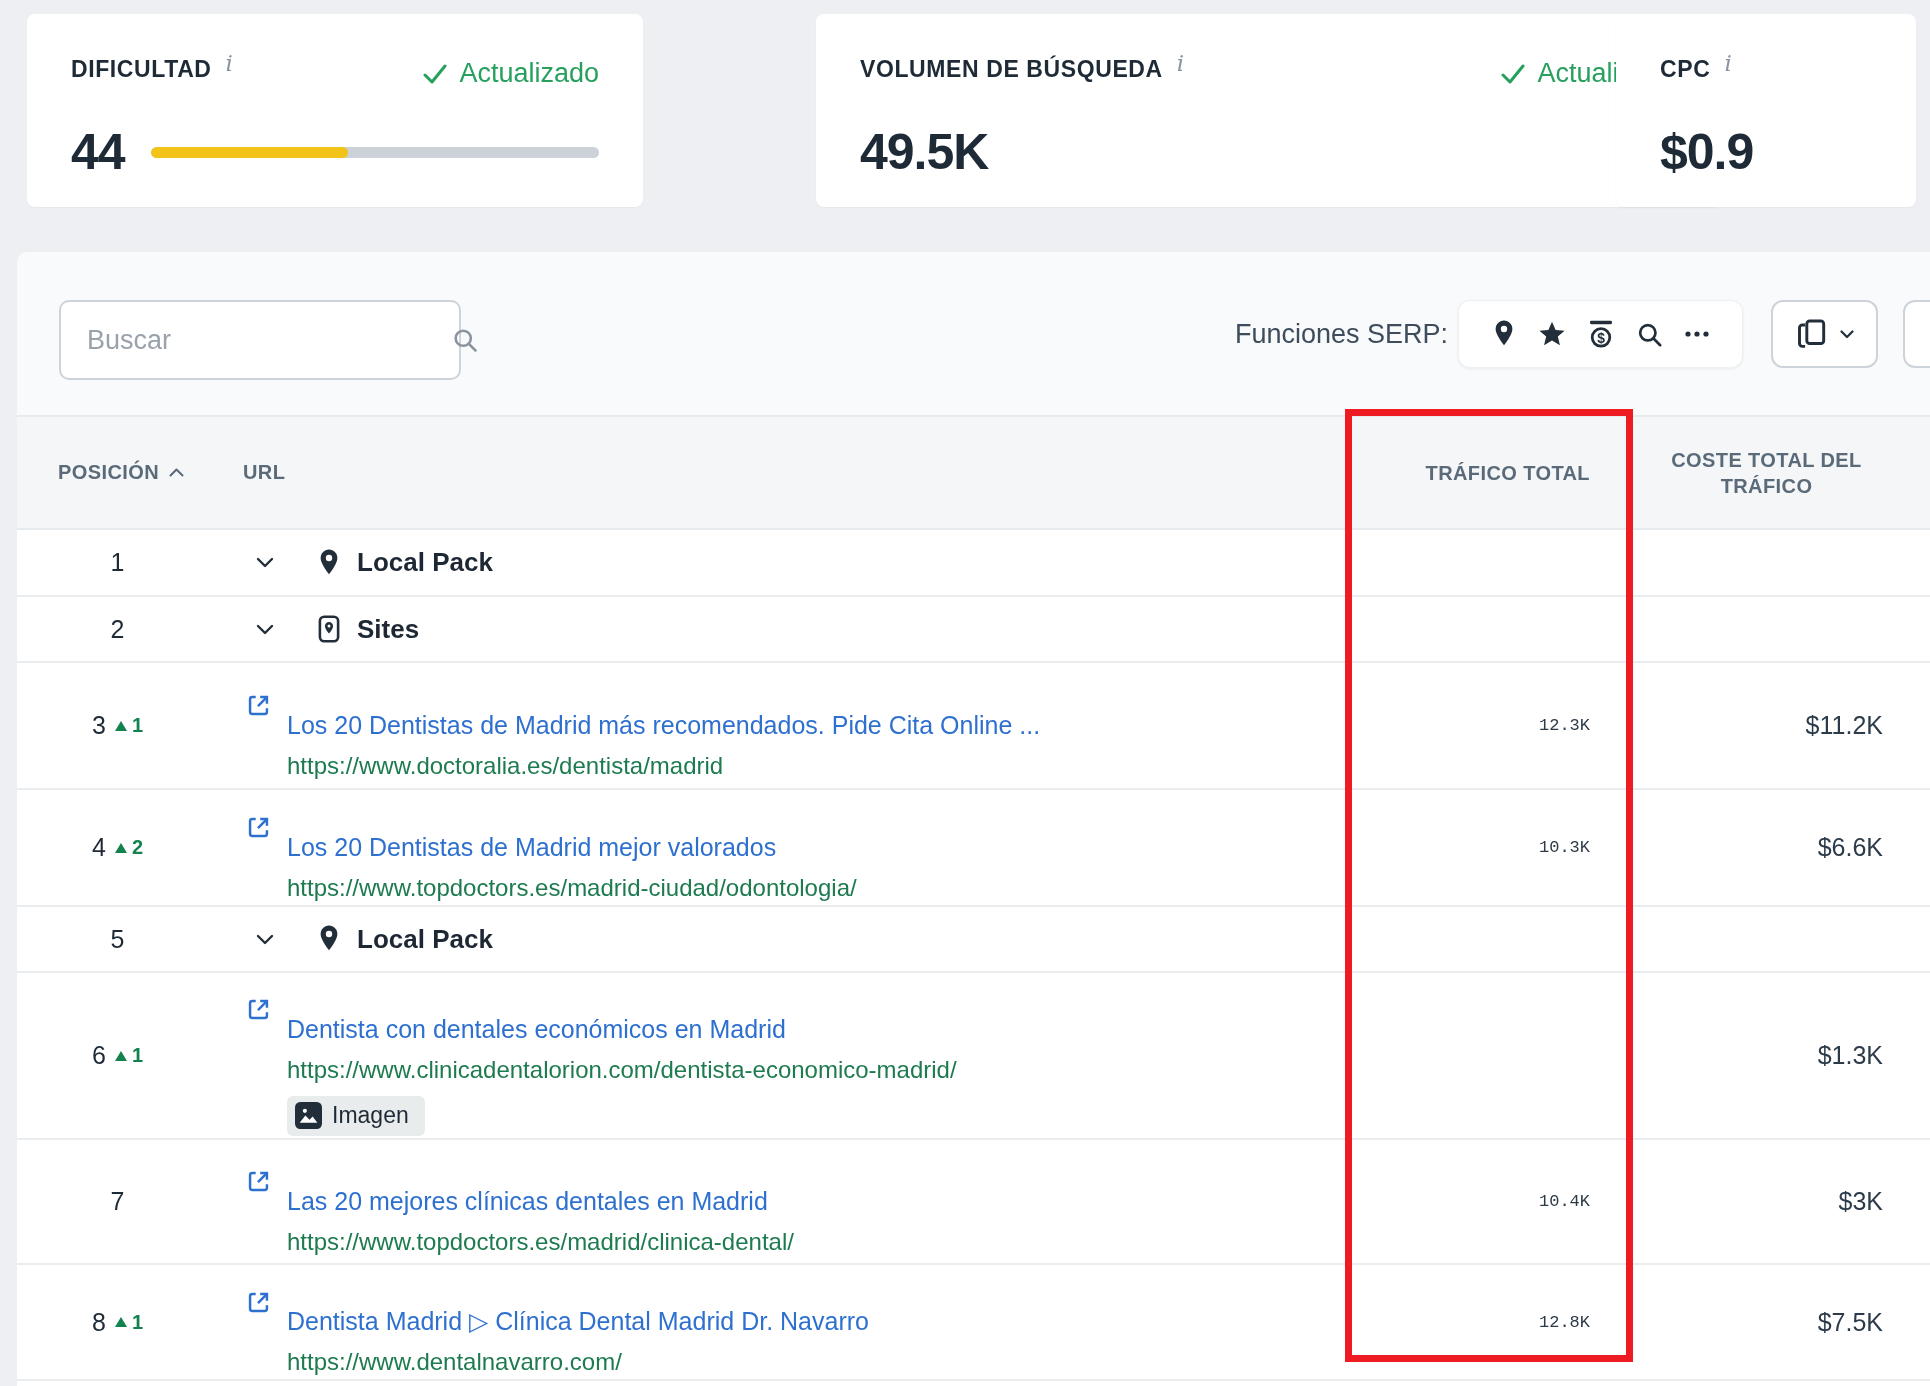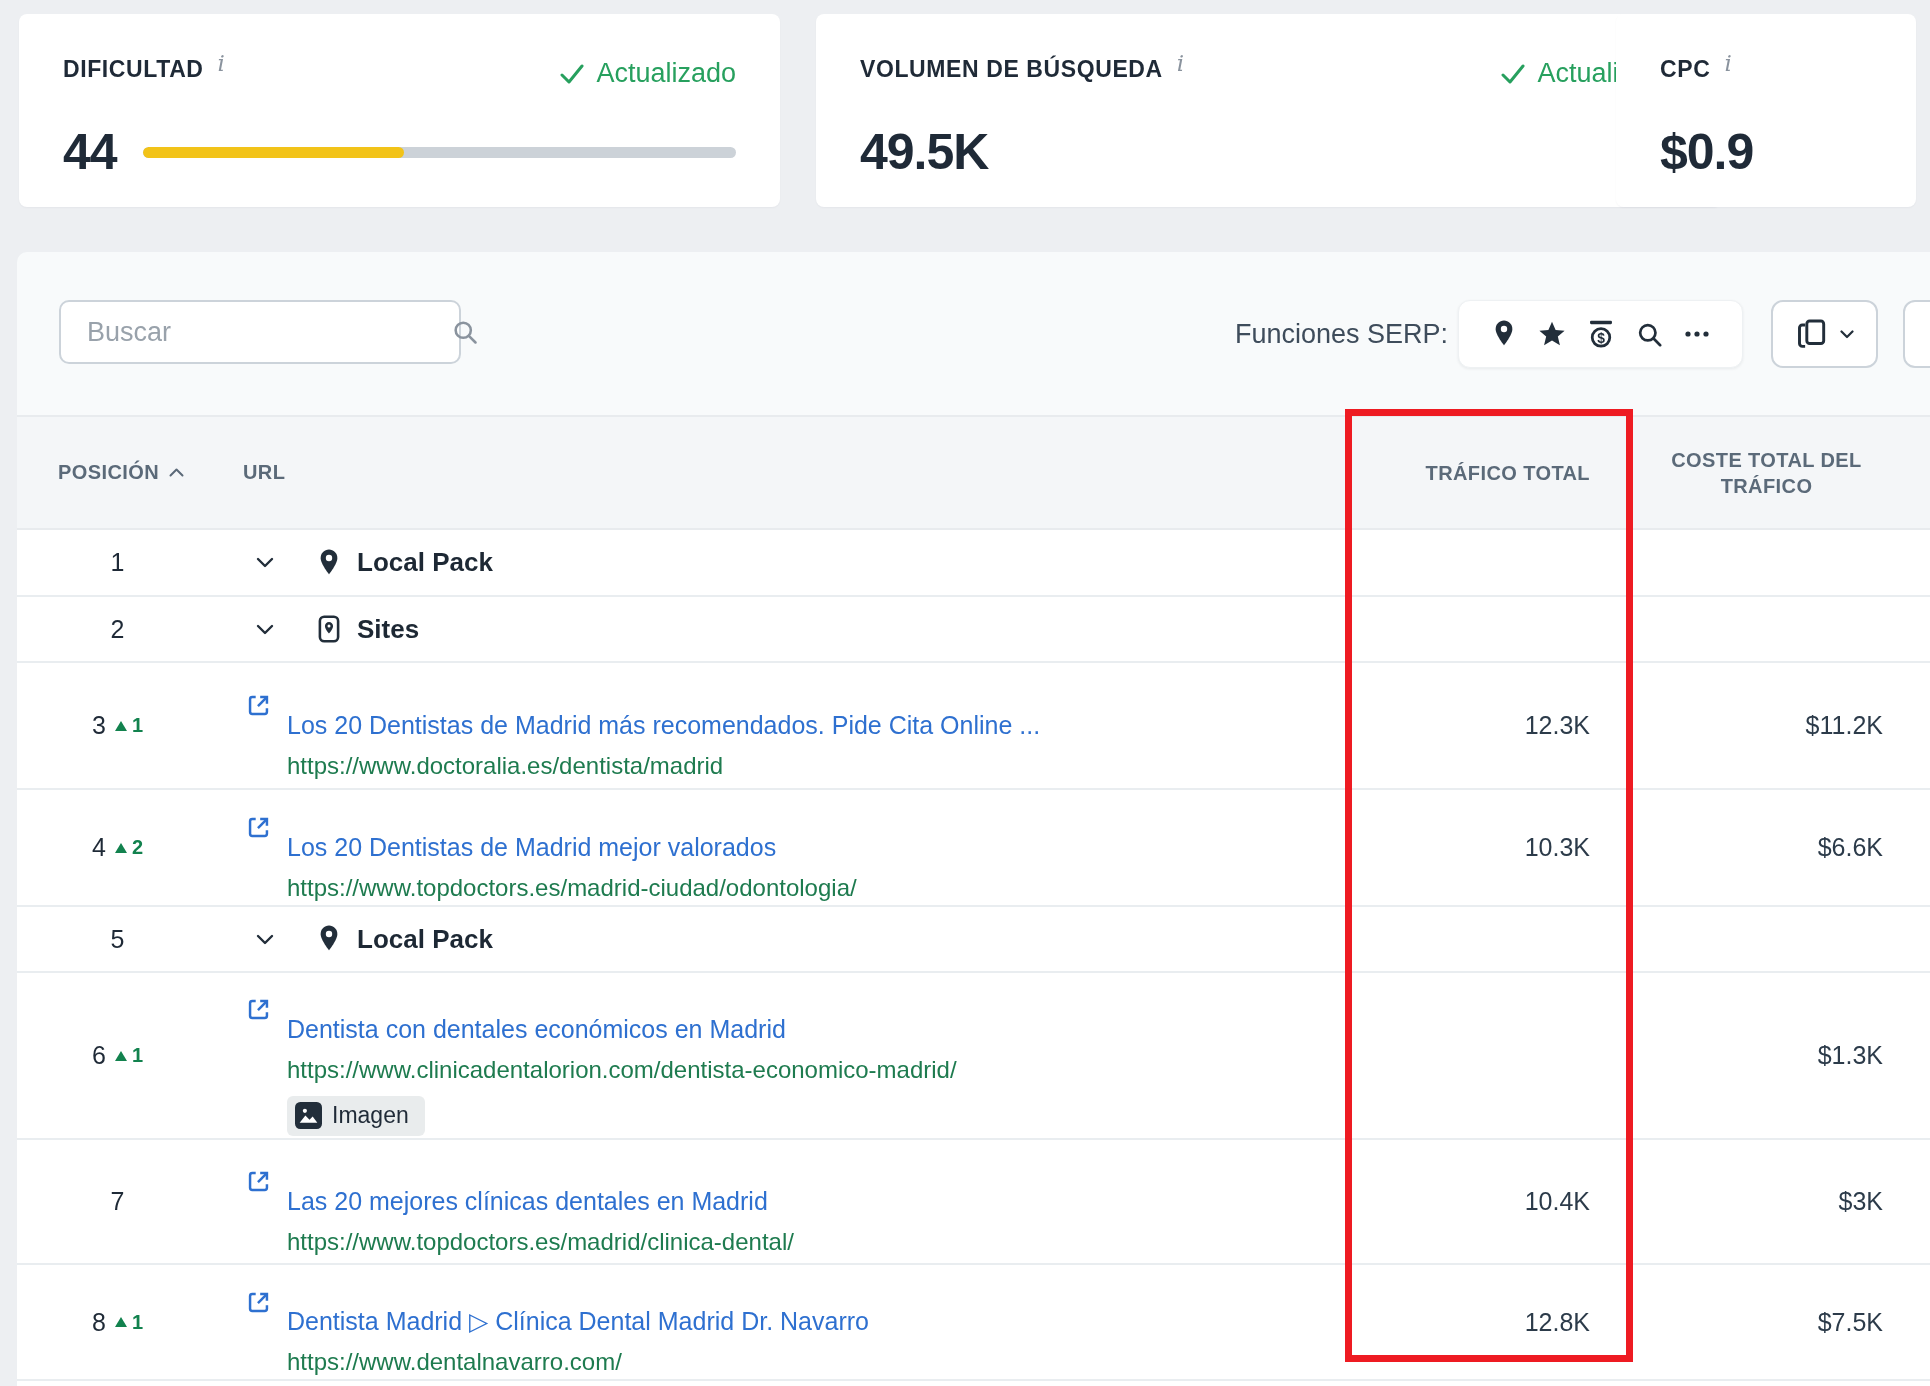--- a/index.html
+++ b/index.html
@@ -18,21 +18,21 @@
   .card-value-row { display:flex; align-items:center; margin-top:40px; }
   .card-value { font-size:50px; font-weight:700; color:#1f2a37; letter-spacing:-1px; }
   .bar-track { width:600px; height:11px; background:#ccd2d8; border-radius:6px; margin-left:26px; overflow:hidden; }
   .bar-fill { height:100%; background:#f2c318; border-radius:6px; }
 
   
   .panel { position:absolute; left:17px; top:252px; right:0; bottom:0; background:#f8fafb;
            border-radius:10px 0 0 0; }
 
   
-  .search-box { position:absolute; left:42px; top:48px; width:402px; height:64px; background:#fff;
+  .search-box { position:absolute; left:42px; top:48px; width:402px; height:80px; background:#fff;
                 border:2px solid #ccd3da; border-radius:10px; display:flex; align-items:center; }
   .search-box input { border:none; outline:none; background:transparent; flex:1; padding:0 10px 0 26px;
                       font-size:27px; color:#3e4c5b; font-family:"Liberation Sans",sans-serif; }
   .search-box input::placeholder { color:#99a2ab; }
   .search-box .mag { margin-right:24px; flex:0 0 auto; }
 
   .serp-label { position:absolute; left:1218px; top:48px; height:68px; display:flex; align-items:center;
                 font-size:27px; color:#3e4c5b; }
   .serp-pill { position:absolute; left:1441px; top:48px; width:285px; height:68px; background:#fff;
                border:1px solid #eef1f3; border-radius:12px; box-shadow:0 1px 3px rgba(20,30,40,.07);
@@ -70,32 +70,32 @@
   .url-cell { position:absolute; left:228px; top:0; bottom:0; width:1070px; display:flex;
               flex-direction:column; justify-content:center; gap:12px; }
   .title-line { display:flex; align-items:center; gap:15px; }
   .title-text { font-size:25px; color:#2e70d0; text-decoration:none; white-space:nowrap;margin-top:39px; }
   .url-line { padding-left:42px; font-size:24px; color:#1e7b4f; white-space:nowrap; }
   .badge-line { padding-left:42px; }
   .badge { display:inline-flex; align-items:center; gap:10px; background:#e9eced; border-radius:6px;
            height:40px; padding:0 16px 0 8px; font-size:23px; color:#1f2a37; }
 
   .traffic-cell { position:absolute; left:1306px; top:0; bottom:0; width:307px; padding-right:40px;
-                  display:flex; align-items:center; justify-content:flex-end; font-size:25px; color:#2c3b4a; }
+                  display:flex; align-items:center; justify-content:flex-end; font-size:17px; color:#2c3b4a;font-family:Liberation Mono, monospace; }
   .cost-cell { position:absolute; left:1613px; top:0; bottom:0; width:287px; padding-right:34px;
                display:flex; align-items:center; justify-content:flex-end; font-size:25px; color:#2c3b4a; }
 
   .red-box { position:absolute; left:1345px; top:409px; width:288px; height:953px;
              border:7px solid #ee1b22; z-index:40; pointer-events:none; }
   .sliver-row { position:absolute; left:0; right:0; top:966px; height:5px; background:#fff; }
 </style>
 </head>
 <body>
 
-<div class="card" style="left:19px;width:761px;">
+<div class="card" style="left:27px;width:616px;">
   <div class="card-label-row">
     <span class="card-label">DIFICULTAD</span>
     <span class="info-i">i</span>
   </div>
   <div class="card-status">
     <svg width="24" height="20" viewBox="0 0 24 20">
         <polyline points="2,11 9,18 22,2" fill="none" stroke="#27a05e" stroke-width="3" stroke-linecap="round" stroke-linejoin="round"></polyline>
       </svg>
     <span>Actualizado</span>
   </div>

